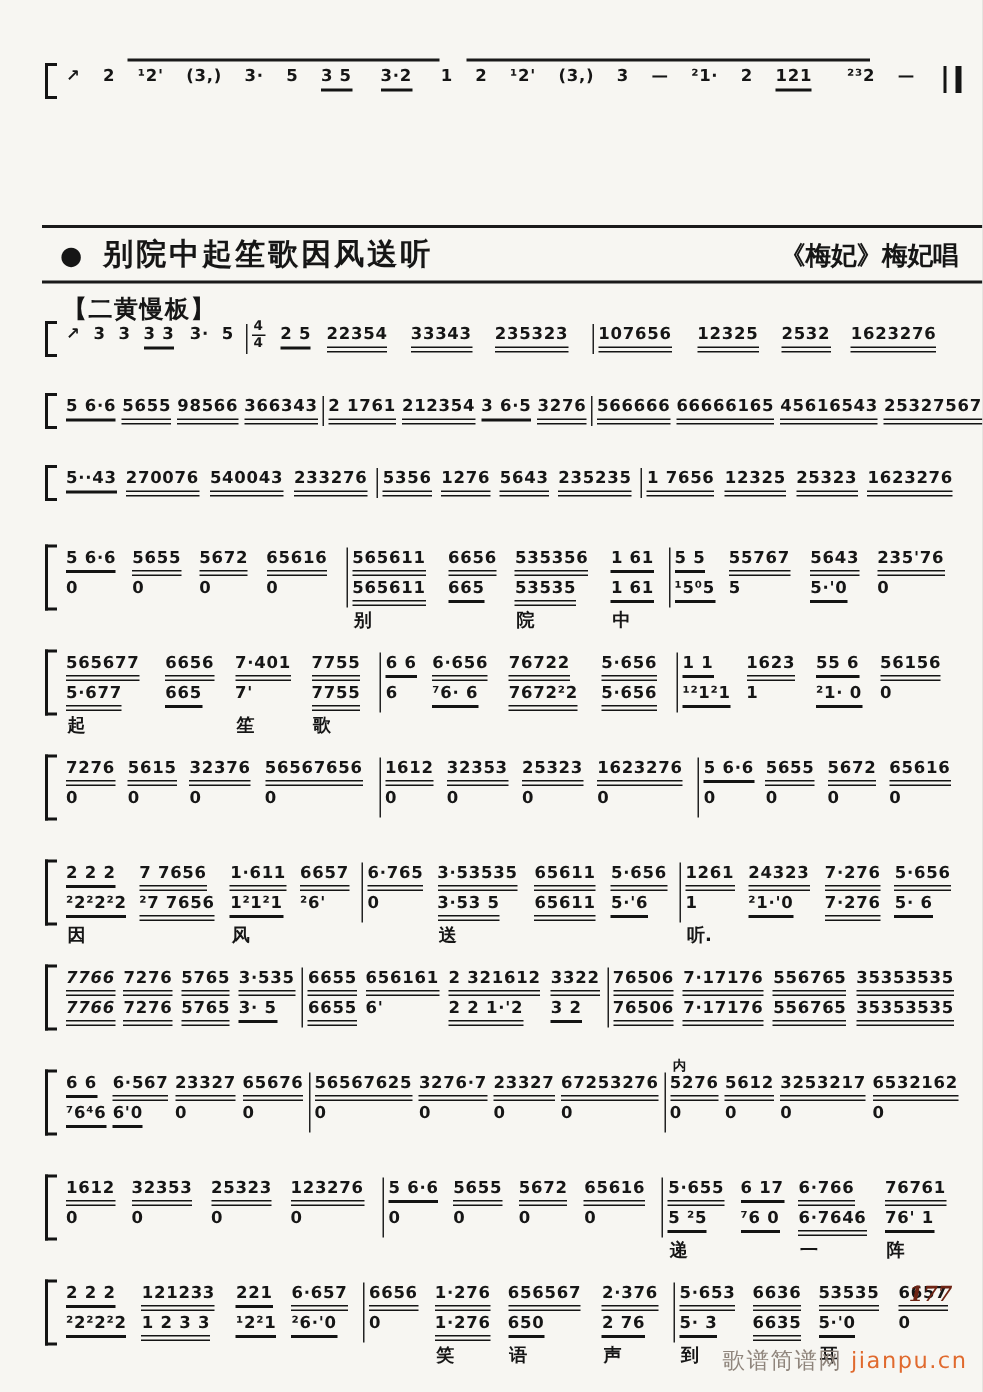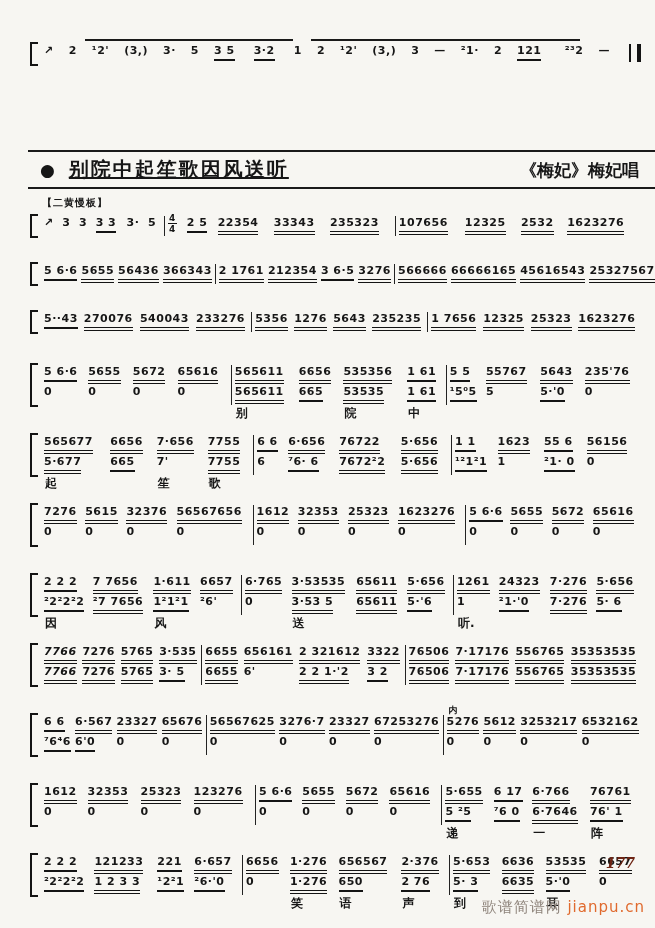--- a/index.html
+++ b/index.html
@@ -11,23 +11,23 @@
   .prelude .ol1,.prelude .ol2{position:absolute;top:-5px;height:2px;background:#1a1a1a;}
   .prelude .ol1{left:9%;width:34%;}
   .prelude .ol2{left:46%;width:44%;}
 
   
   .rule{position:absolute;left:28px;right:0;height:2px;background:#1a1a1a;}
   .rule.r1{top:150px;}
   .rule.r2{top:187px;}
   .titlebar{position:absolute;top:156px;left:40px;right:16px;display:flex;align-items:baseline;}
   .bullet{font-size:17px;margin-right:14px;}
-  .title{font-size:20px;font-weight:bold;letter-spacing:2px;text-decoration:underline;}
+  .title{font-size:20px;font-weight:bold;letter-spacing:2px;}
   .attrib{margin-left:auto;font-size:17px;font-weight:bold;}
-  .tempo{position:absolute;top:196px;left:42px;font-size:10px;font-weight:bold;letter-spacing:1px;}
+  .tempo{position:absolute;top:196px;left:42px;font-size:16px;font-weight:bold;letter-spacing:1px;}
 
   
   .score{position:absolute;top:214px;left:30px;right:14px;}
   .line{position:relative;display:flex;align-items:flex-start;}
   .line.single{height:46px;padding-top:2px;}
   .line.sys{height:63px;padding-top:7px;}
   .lbr{flex:0 0 6px;border:2px solid #141414;border-right:none;margin-right:4px;margin-top:-2px;}
   .cols{display:flex;flex:1;align-items:flex-start;}
   .col{position:relative;display:flex;flex-direction:column;align-items:flex-start;padding:0 2px;min-width:0;}
   .n{height:20px;display:flex;align-items:flex-start;white-space:nowrap;}
@@ -267,21 +267,21 @@
               <span class="tk u1">5 6·6</span>
             </div>
           </div>
           <div class="col" style="flex-grow: 3.4;">
             <div class="n">
               <span class="tk u2">5655</span>
             </div>
           </div>
           <div class="col" style="flex-grow: 4;">
             <div class="n">
-              <span class="tk u2">56436</span>
+              <span class="tk u2">98566</span>
             </div>
           </div>
           <div class="col" style="flex-grow: 4.6;">
             <div class="n">
               <span class="tk u2">366343</span>
             </div>
           </div>
           <div class="barcol">
             <div class="barline" style="height: 20px;"></div>
           </div>
@@ -536,21 +536,21 @@
             <div class="n">
               <span class="tk u2">6656</span>
             </div>
             <div class="n">
               <span class="tk u1">665</span>
             </div>
             <div class="lyr"></div>
           </div>
           <div class="col" style="flex-grow: 3.4;">
             <div class="n">
-              <span class="tk u2">7·656</span>
+              <span class="tk u2">7·401</span>
             </div>
             <div class="n">
               <span class="tk">7'</span>
             </div>
             <div class="lyr">笙</div>
           </div>
           <div class="col" style="flex-grow: 3.4;">
             <div class="n">
               <span class="tk u2">7755</span>
             </div>

